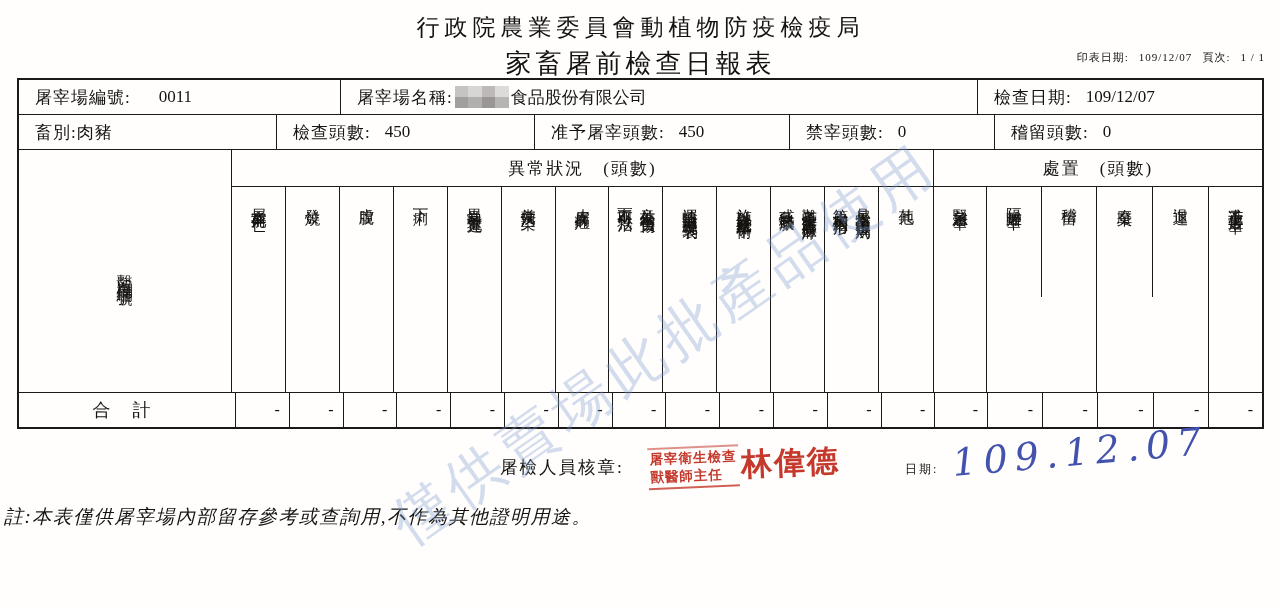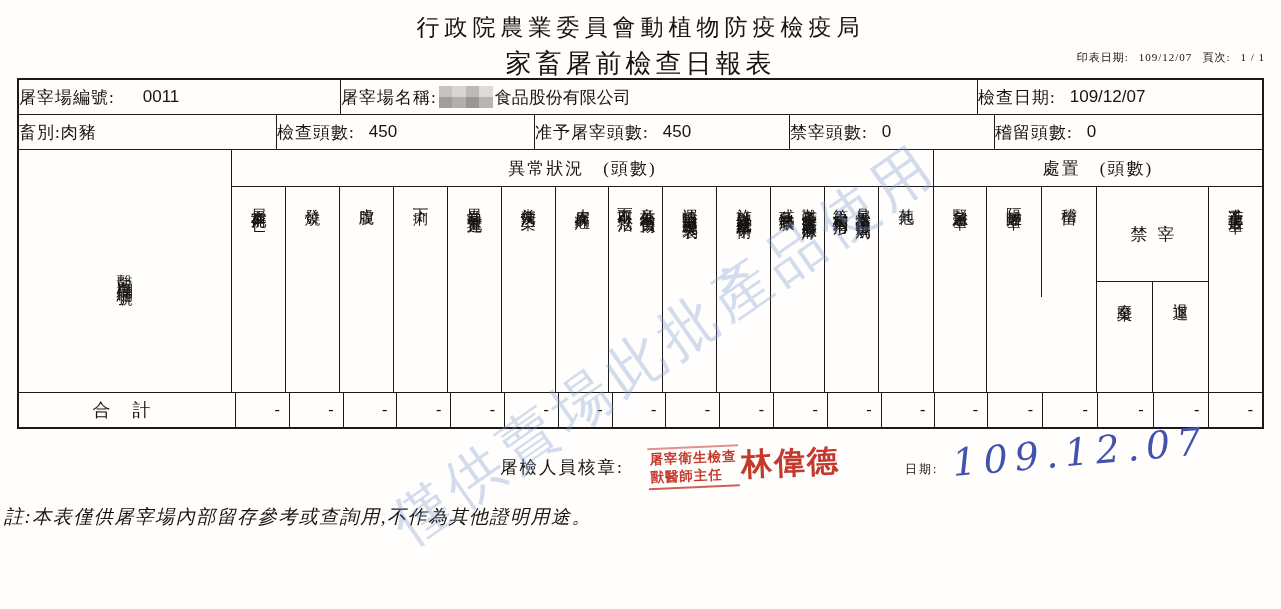--- a/index.html
+++ b/index.html
@@ -12,25 +12,25 @@
   .formtitle{position:absolute;left:0;top:46px;width:100%;text-align:center;
           font-size:26px;letter-spacing:4px;}
   .printline{position:absolute;right:16px;top:50px;font-size:11px;letter-spacing:1px;}
   .printline span{margin-left:10px;}
 
   
   .tbl{position:absolute;left:17px;top:78px;width:1247px;border:2px solid #1c1a18;
        box-sizing:border-box;background:transparent;}
   .row{display:flex;box-sizing:border-box;}
   .cell{box-sizing:border-box;border-right:1.5px solid #1c1a18;border-bottom:1.5px solid #1c1a18;
-        font-size:17px;display:flex;align-items:center;padding:0 0;overflow:hidden;}
+        font-size:17px;display:flex;align-items:center;padding:0 16px;overflow:hidden;}
   .cell.last{border-right:none;}
   .h35{height:35px;}
   .lbl{letter-spacing:1px;white-space:nowrap;}
-  .val{margin-left:14px;font-family:Liberation Sans, sans-serif;}
+  .val{margin-left:14px;font-family:Liberation Serif, serif;}
 
   
   .mainhdr{display:flex;height:242px;box-sizing:border-box;}
   .pencol{width:214px;border-right:1.5px solid #1c1a18;display:flex;align-items:center;
           justify-content:center;box-sizing:border-box;}
   .vtext{writing-mode:vertical-rl;text-orientation:upright;white-space:pre-line;
          line-height:1.45;letter-spacing:2px;font-size:15.5px;}
   .pencol .vtext{font-size:16px;letter-spacing:4px;}
   .group{display:flex;flex-direction:column;box-sizing:border-box;}
   .gband{height:37px;border-bottom:1.5px solid #1c1a18;display:flex;align-items:center;
@@ -193,21 +193,20 @@
             <div class="bot">
               <div class="vcol w55">
                   <div class="vtext">隔離屠宰</div>
                 </div>
               <div class="vcol w55">
                   <div class="vtext">稽留</div>
                 </div>
             </div>
           </div>
           <div class="dsub" style="width:112px">
-            <div class="top">禁宰</div>
             <div class="bot">
               <div class="vcol w56">
                   <div class="vtext">廢棄</div>
                 </div>
               <div class="vcol w56">
                   <div class="vtext">退運</div>
                 </div>
             </div>
           </div>
           <div class="vcol w53 norr">

